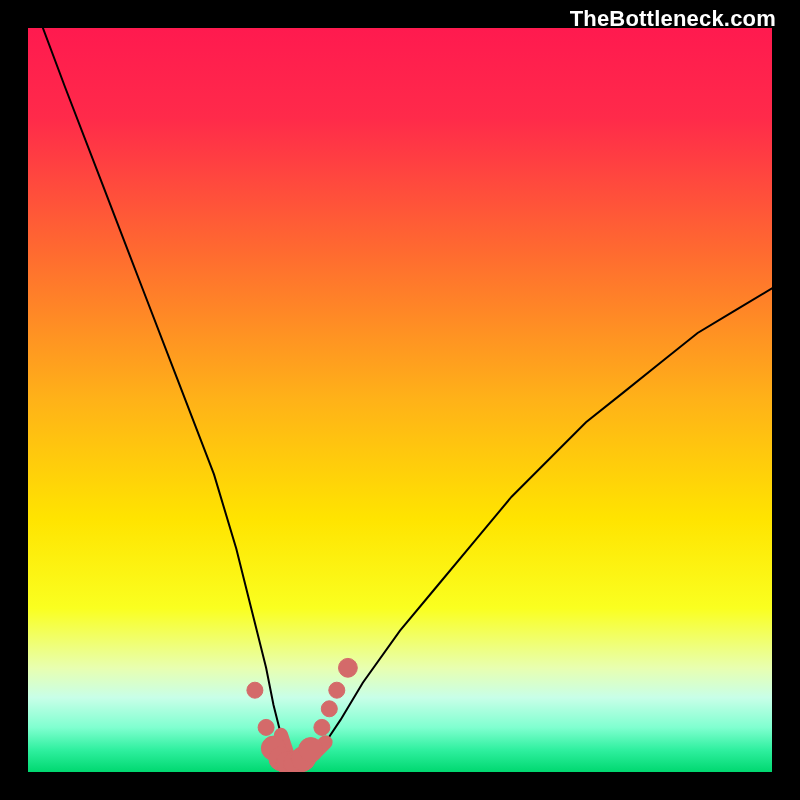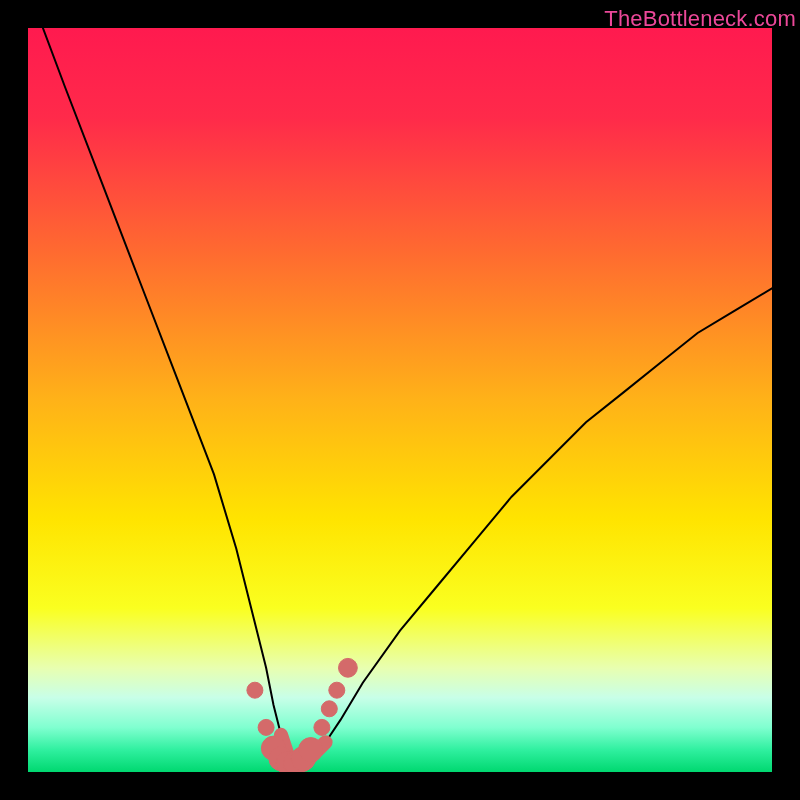--- a/index.html
+++ b/index.html
@@ -20,24 +20,24 @@
     position: absolute;
     left: 28px;
     top: 28px;
     width: 744px;
     height: 744px;
     overflow: hidden;
   }
   .watermark {
     position: absolute;
     top: 6px;
-    right: 4px;
-    color: #ec4899;
+    right: 24px;
+    color: #ffffff;
     font-size: 22px;
-    font-weight: 400;
+    font-weight: 700;
     letter-spacing: 0.2px;
     user-select: none;
   }
 </style>
 </head>
 <body>
 
 <div class="frame">
   <div class="plot-area">
     <svg id="chart-svg" width="744" height="744" viewBox="0 0 744 744">

